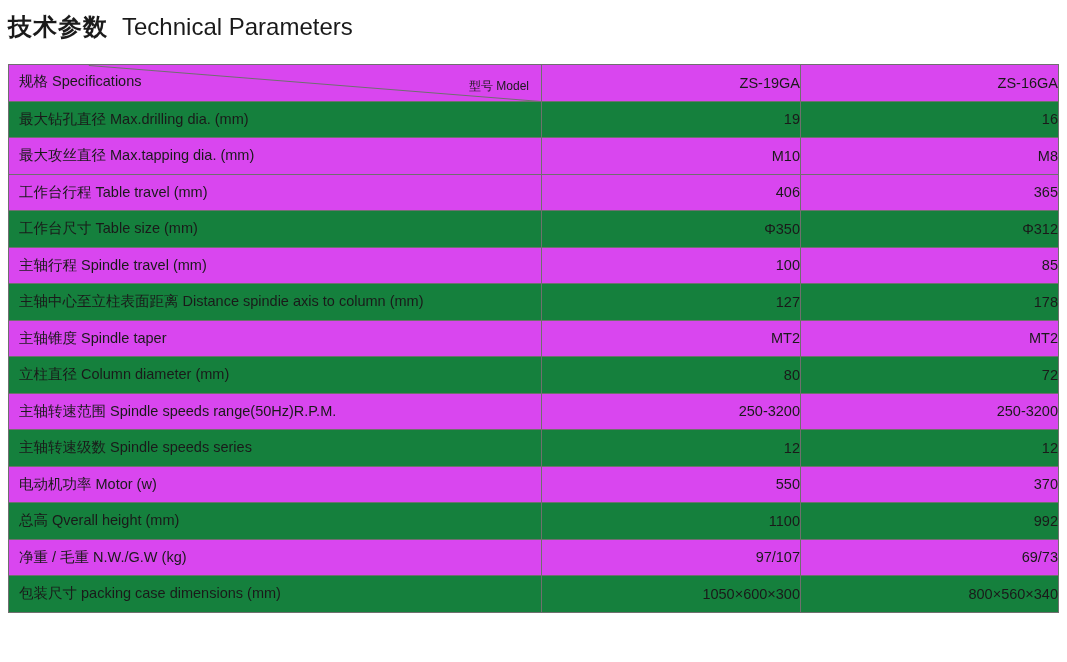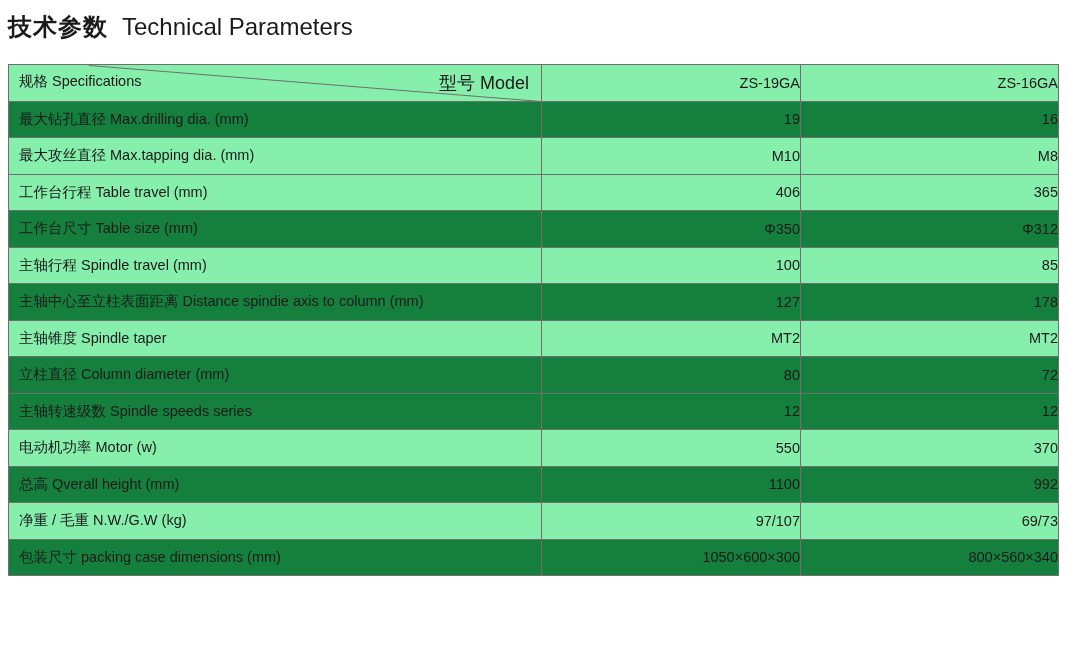--- a/index.html
+++ b/index.html
@@ -51,21 +51,21 @@
     font-size: 14.5px;
     vertical-align: middle;
     box-sizing: border-box;
     overflow: hidden;
     white-space: nowrap;
   }
   table.spec td.val {
     text-align: right;
     padding: 0;
   }
-  tr.odd td { background: #86efac; }
+  tr.odd td { background: #d946ef; }
   tr.even td { background: #15803d; }
 
   
   td.hdr-split {
     position: relative;
     padding: 0;
     background: #f1f1f1;
   }
   td.hdr-split .diag {
     position: absolute;
@@ -74,21 +74,21 @@
   td.hdr-split .spec-lbl {
     position: absolute;
     left: 10px;
     top: 7px;
     font-size: 14.5px;
   }
   td.hdr-split .model-lbl {
     position: absolute;
     right: 12px;
     bottom: 6px;
-    font-size: 18px;
+    font-size: 12px;
   }
   .col-name { width: 533px; }
   .col-v1 { width: 259px; }
   .col-v2 { width: 258px; }
 </style>
 </head>
 <body>
 
 <div class="page">
 
@@ -147,20 +147,25 @@
         <tr class="odd">
           <td>主轴锥度  Spindle taper</td>
           <td class="val">MT2</td>
           <td class="val">MT2</td>
         </tr>
         <tr class="even">
           <td>立柱直径  Column diameter (mm)</td>
           <td class="val">80</td>
           <td class="val">72</td>
         </tr>
+        <tr class="odd">
+          <td>主轴转速范围  Spindle speeds range(50Hz)R.P.M.</td>
+          <td class="val">250-3200</td>
+          <td class="val">250-3200</td>
+        </tr>
         <tr class="even">
           <td>主轴转速级数  Spindle speeds series</td>
           <td class="val">12</td>
           <td class="val">12</td>
         </tr>
         <tr class="odd">
           <td>电动机功率  Motor (w)</td>
           <td class="val">550</td>
           <td class="val">370</td>
         </tr>

